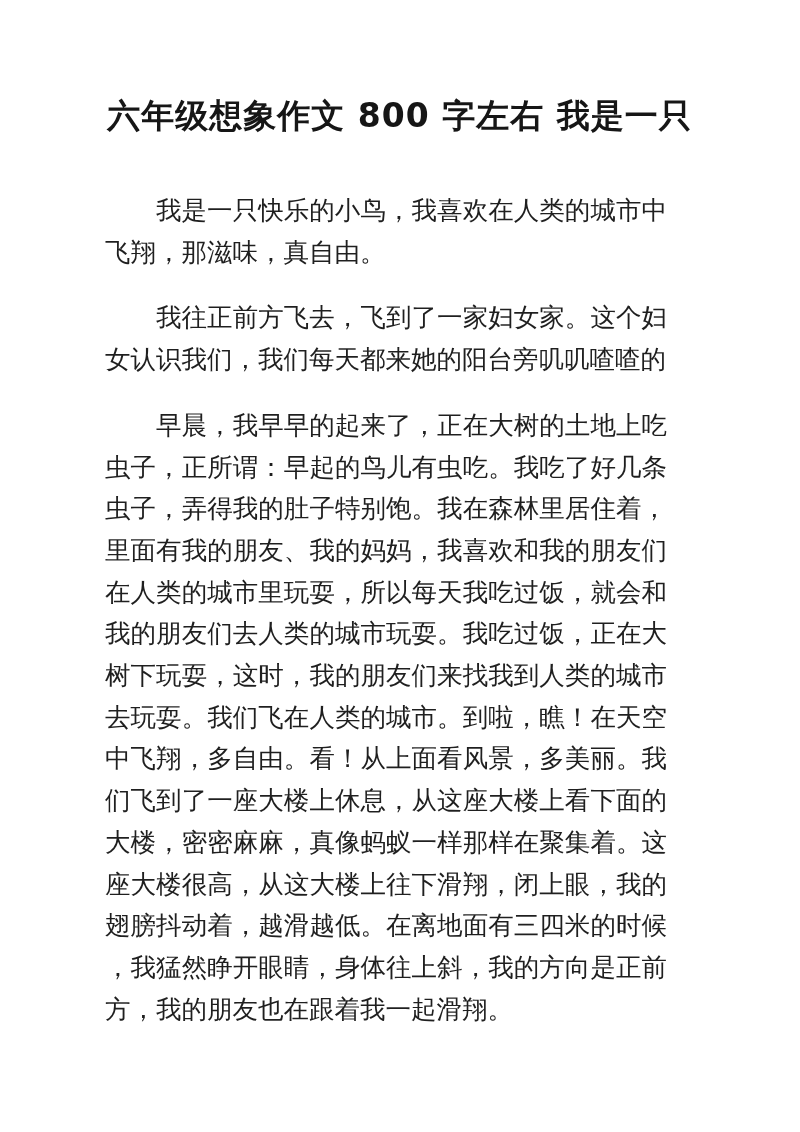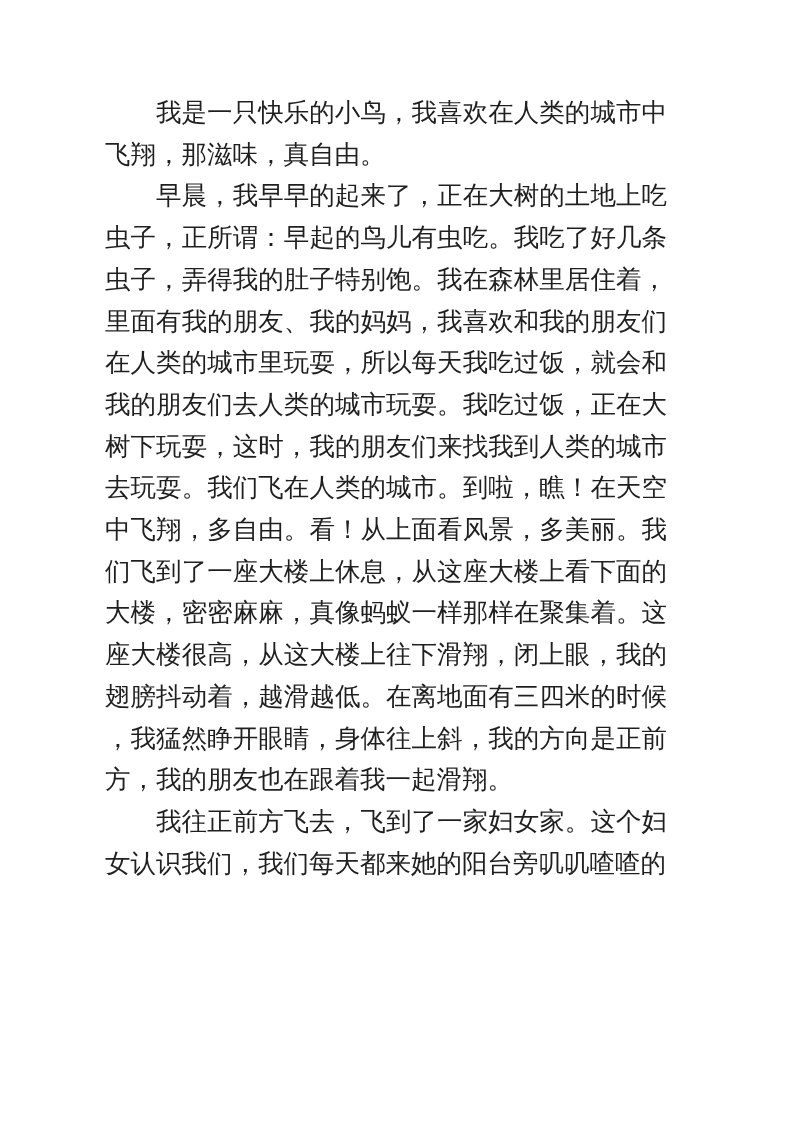--- a/index.html
+++ b/index.html
@@ -36,29 +36,31 @@
     font-size: 25.5px;
     line-height: 41.7px;
     color: #1f1f1f;
     text-align: justify;
     word-break: break-all;
     line-break: anywhere;
   }
 
   .essay-body p {
     text-indent: 2em;
+    margin-top: 24px;
   }
 </style>
 </head>
 <body>
 
 <div class="page">
 
   <div class="essay-title">
+    <div>六年级想象作文 800 字左右 我是一只</div>
   </div>
 
   <div class="essay-body">
     <p>我是一只快乐的小鸟，我喜欢在人类的城市中飞翔，那滋味，真自由。</p>
+    <p>我往正前方飞去，飞到了一家妇女家。这个妇女认识我们，我们每天都来她的阳台旁叽叽喳喳的</p>
     <p>早晨，我早早的起来了，正在大树的土地上吃虫子，正所谓：早起的鸟儿有虫吃。我吃了好几条虫子，弄得我的肚子特别饱。我在森林里居住着，里面有我的朋友、我的妈妈，我喜欢和我的朋友们在人类的城市里玩耍，所以每天我吃过饭，就会和我的朋友们去人类的城市玩耍。我吃过饭，正在大树下玩耍，这时，我的朋友们来找我到人类的城市去玩耍。我们飞在人类的城市。到啦，瞧！在天空中飞翔，多自由。看！从上面看风景，多美丽。我们飞到了一座大楼上休息，从这座大楼上看下面的大楼，密密麻麻，真像蚂蚁一样那样在聚集着。这座大楼很高，从这大楼上往下滑翔，闭上眼，我的翅膀抖动着，越滑越低。在离地面有三四米的时候，我猛然睁开眼睛，身体往上斜，我的方向是正前方，我的朋友也在跟着我一起滑翔。</p>
-    <p>我往正前方飞去，飞到了一家妇女家。这个妇女认识我们，我们每天都来她的阳台旁叽叽喳喳的</p>
   </div>
 
 </div>
 
 </body></html>

